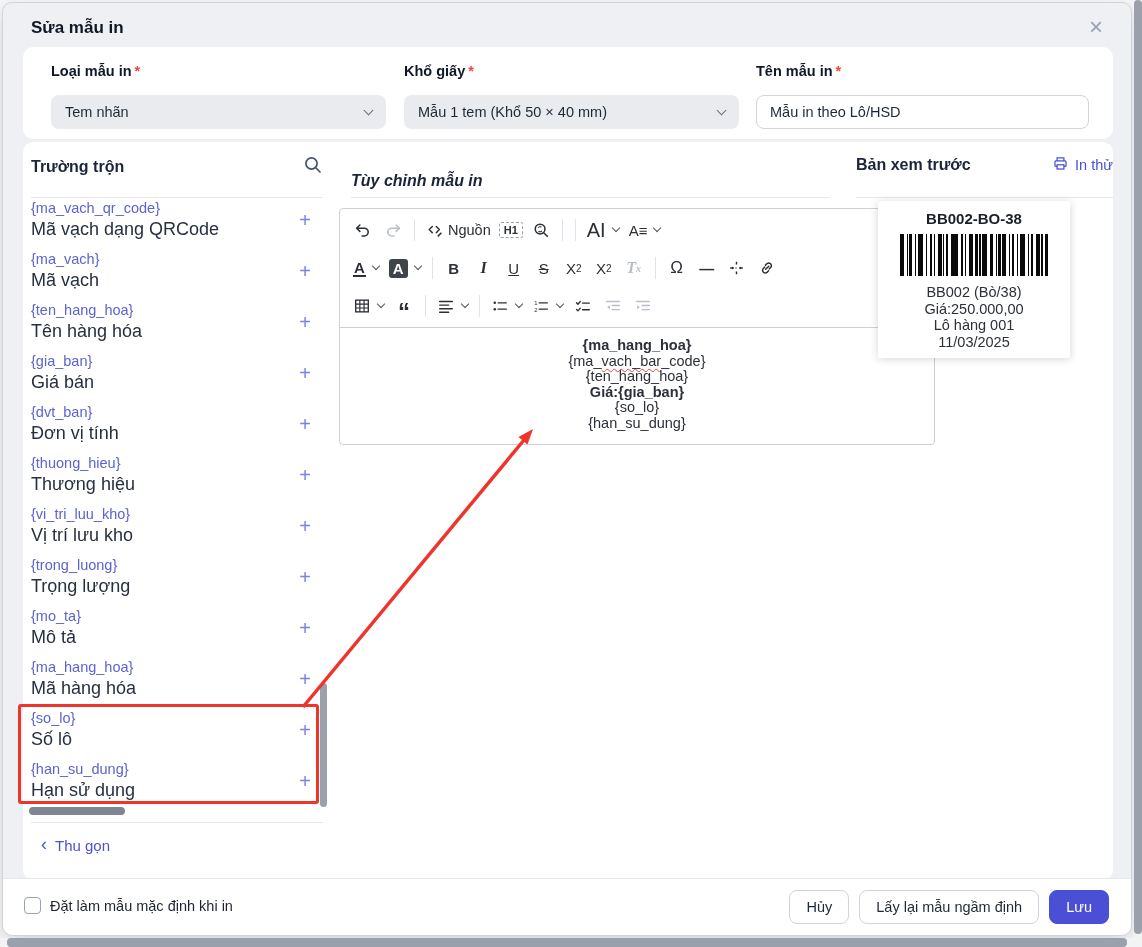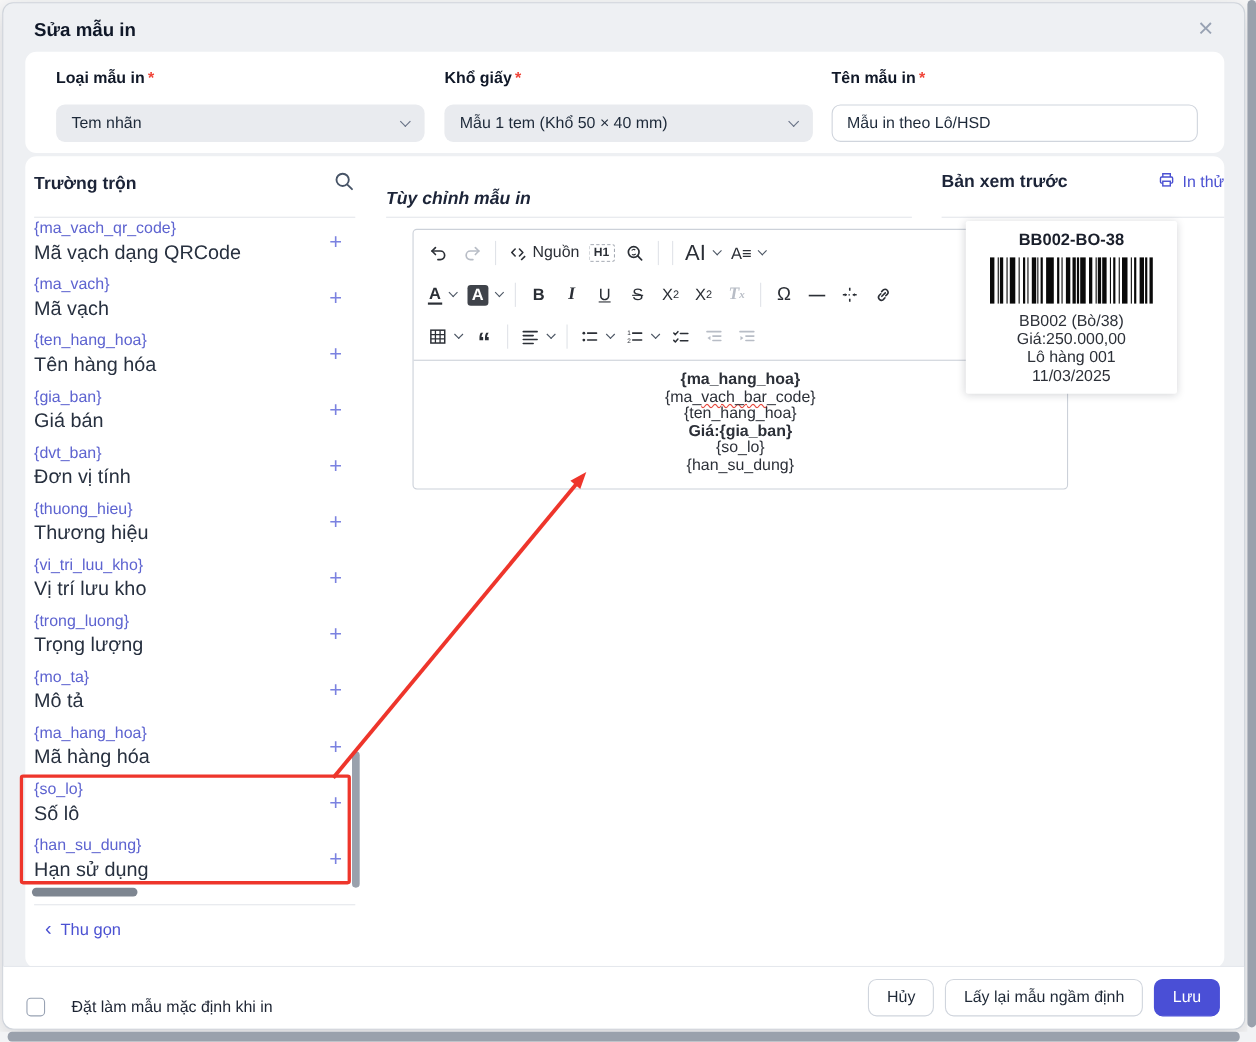--- a/index.html
+++ b/index.html
@@ -33,21 +33,21 @@
   .f-code { font-size:14.5px; color:#5d63d0; line-height:20px; }
   .f-label { font-size:18px; color:#27303f; line-height:22px; }
   .f-plus { position:absolute; right:12px; top:18px; color:#7b82e0; font-size:20px; font-weight:400; line-height:20px; cursor:pointer; }
   .vscroll { position:absolute; left:297px; top:541px; width:7px; height:124px; background:#9aa1ac; border-radius:4px; }
   .hscroll { position:absolute; left:6px; top:665px; width:96px; height:8px; background:#7e8691; border-radius:4px; }
   .collapse { position:absolute; left:18px; top:695px; color:#4b51d2; font-size:15px; display:flex; align-items:center; gap:8px; cursor:pointer; }
   .collapse .lt { font-size:18px; line-height:15px; margin-top:-2px; }
 
   
   .mid-head { position:absolute; left:328px; top:30px;font-style:italic; }
-  .editor { position:absolute; left:316px; top:66px; width:596px; height:237px; border:1px solid #ccd1d9; border-radius:4px; background:#fff;margin-left:36px; }
+  .editor { position:absolute; left:316px; top:66px; width:596px; height:237px; border:1px solid #ccd1d9; border-radius:4px; background:#fff; }
   .tb-row { display:flex; align-items:center; height:38px; padding:0 8px; }
   .tb-rows { border-bottom:1px solid #ccd1d9; padding:2px 0; }
   .tb { min-width:28px; height:28px; display:flex; align-items:center; justify-content:center; color:#2b2f36; font-size:15px; border-radius:4px; cursor:pointer; margin:0 1px; }
   .tb.wide { padding:0 4px; gap:4px; }
   .tb.dis { color:#b8bdc6; }
   .tb .chev { border-color:#4b5563; width:6px; height:6px; margin-left:3px; }
   .tbsep { width:1px; height:22px; background:#e0e3e8; margin:0 6px; flex:0 0 auto; }
   .tb svg { display:block; }
   .h1box { font-size:11px; font-weight:700; border:1px dashed #9aa0aa; border-radius:2px; padding:1px 4px; color:#2b2f36; }
   .heading-select { width:148px; height:30px; display:flex; align-items:center; justify-content:space-between; padding:0 6px; font-size:14.5px; color:#333a45; cursor:pointer; }
@@ -65,21 +65,21 @@
   .print-link { color:#4b51d2; font-size:14.5px; display:flex; align-items:center; gap:6px; cursor:pointer; }
   .pv-card { position:absolute; left:855px; top:59px; width:192px; height:157px; background:#fff; box-shadow:0 1px 8px rgba(16,24,40,.18); border-radius:2px; text-align:center; padding-top:9px; }
   .pv-title { font-size:15px; font-weight:700; color:#1a1f2b; }
   .barcode { height:42px; margin:7px auto 8px; display:flex; align-items:stretch; justify-content:center; }
   .barcode div { background:#0a0a0a; }
   .pv-line { font-size:14.5px; color:#2c3038; line-height:16.5px; }
   .pv-line.b { font-weight:400; }
 
   
   .footer { position:absolute; left:0; bottom:0; width:1128px; height:57px; background:#fff; border-top:1px solid #e3e6eb; border-radius:0 0 10px 10px; }
-  .chkwrap { position:absolute; left:21px; top:18px; display:flex; align-items:center; gap:24px;margin-top:10px; }
+  .chkwrap { position:absolute; left:21px; top:18px; display:flex; align-items:center; gap:9px; }
   .chk { width:17px; height:17px; border:1.5px solid #98a2b3; border-radius:4px; background:#fff; cursor:pointer; }
   .chklabel { font-size:14.5px; color:#1d2433; }
   .btn { height:34px; border-radius:8px; border:1px solid #d0d5dd; background:#fff; font-size:14.5px; color:#1f2937; padding:0 16px; font-family:inherit; cursor:pointer; }
   .btn.primary { background:#4a4fd6; border-color:#4a4fd6; color:#fff; }
   .footer-btns { position:absolute; right:22px; top:11px; display:flex; gap:10px; }
 
   
   .red-rect { position:absolute; left:18px; top:704px; width:301px; height:100px; border:3px solid #ee352b; border-radius:3px; pointer-events:none; z-index:60; }
   .arrow-svg { position:absolute; left:0; top:0; width:1142px; height:947px; pointer-events:none; z-index:61; }
 

